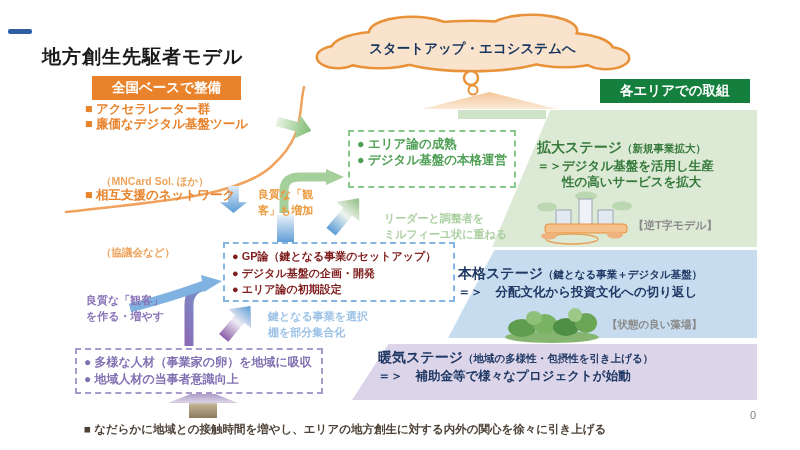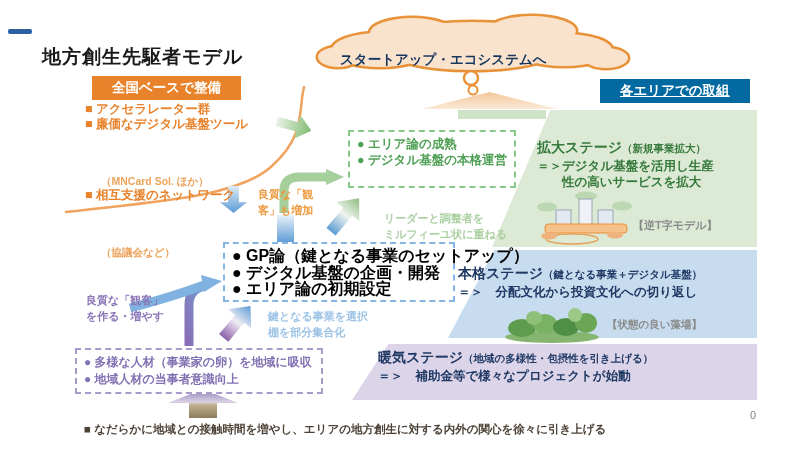--- a/index.html
+++ b/index.html
@@ -24,34 +24,34 @@
   #cloud-flat-arrow{left:422px;top:92px;width:135px;height:17px;z-index:1;
       clip-path:polygon(50% 0,100% 100%,0 100%);
       background:linear-gradient(to bottom,#F3C79A,#FBE9D6);}
   #cloud-under-bar{left:458px;top:110px;width:88px;height:9px;background:#CFE3C8;z-index:1;}
 
   svg.overlay{position:absolute;left:0;top:0;z-index:2;pointer-events:none;}
 
   
   .badge{color:#fff;font-weight:bold;font-size:13.5px;padding:3px 20px;z-index:5;white-space:nowrap;}
   #badge-national{left:92px;top:76px;background:#E8832C;}
-  #badge-area{left:600px;top:79px;background:#0369a1;text-decoration:underline;}
+  #badge-area{left:600px;top:79px;background:#15803d;}
 
   
   #national-list{left:85px;top:102px;width:215px;color:#E8832C;font-weight:bold;z-index:5;}
   .nl-main{font-size:12.5px;line-height:14.5px;white-space:nowrap;}
   .nl-sub{font-size:10.5px;line-height:11.5px;padding-left:16px;color:#EDA45C;white-space:nowrap;margin-top:45px;}
 
   
   .dashed-box{background:#fff;z-index:4;padding:4px 7px;font-weight:bold;box-sizing:border-box;}
   .dashed-box div{white-space:nowrap;}
   #box-growth{left:348px;top:130px;width:168px;height:58px;border:2px dashed #86C78A;color:#4FA055;
               font-size:12.5px;line-height:16px;}
-  #box-setup{left:223px;top:242px;width:232px;height:60px;border:2px dashed #85B6E3;color:#000000;
-             font-size:16px;line-height:16.5px;}
+  #box-setup{left:223px;top:242px;width:232px;height:60px;border:2px dashed #85B6E3;color:#7f1d1d;
+             font-size:11px;line-height:16.5px;}
   #box-people{left:75px;top:348px;width:248px;height:46px;border:2px dashed #A89BCC;color:#8171B3;
               font-size:12px;line-height:17px;}
 
   
   .stage-text{z-index:5;font-weight:bold;}
   .st-title{font-size:14px;margin-top:16px;}
   .st-qual{font-size:10.5px;}
   .st-body{font-size:12.5px;white-space:pre-line;line-height:16px;margin-top:1px;}
   #expand-text{left:537px;top:138px;width:225px;color:#35793B;}
   #honkaku-text{left:458px;top:264px;width:305px;color:#1F3864;}
@@ -84,21 +84,21 @@
       background:linear-gradient(to bottom,#EAF2FA,#5B9BD5);}
   #arrow-bottom-up{left:168px;top:389px;width:70px;height:29px;
       clip-path:polygon(50% 0,100% 48%,70% 48%,70% 100%,30% 100%,30% 48%,0 48%);
       background:linear-gradient(to bottom,#8F7CB5,#D9D2E5 45%,#BFAE8E 55%,#8D7B5E);}
 
   
   #footer-note{left:84px;top:422px;font-size:11.5px;font-weight:bold;color:#4D4237;z-index:5;white-space:nowrap;}
   #page-number{left:750px;top:409px;font-size:11px;color:#808080;z-index:5;}
 
   
-  #cloud-label{left:340px;top:51px;width:265px;text-align:left;font-size:13.5px;font-weight:bold;
+  #cloud-label{left:340px;top:40px;width:265px;text-align:center;font-size:13.5px;font-weight:bold;
                color:#17365D;z-index:5;}
 </style>
 </head>
 <body>
 
 <div class="canvas">
 
   <div class="abs stage" id="stage-green"></div>
   <div class="abs stage" id="stage-blue"></div>
   <div class="abs stage" id="stage-purple"></div>

